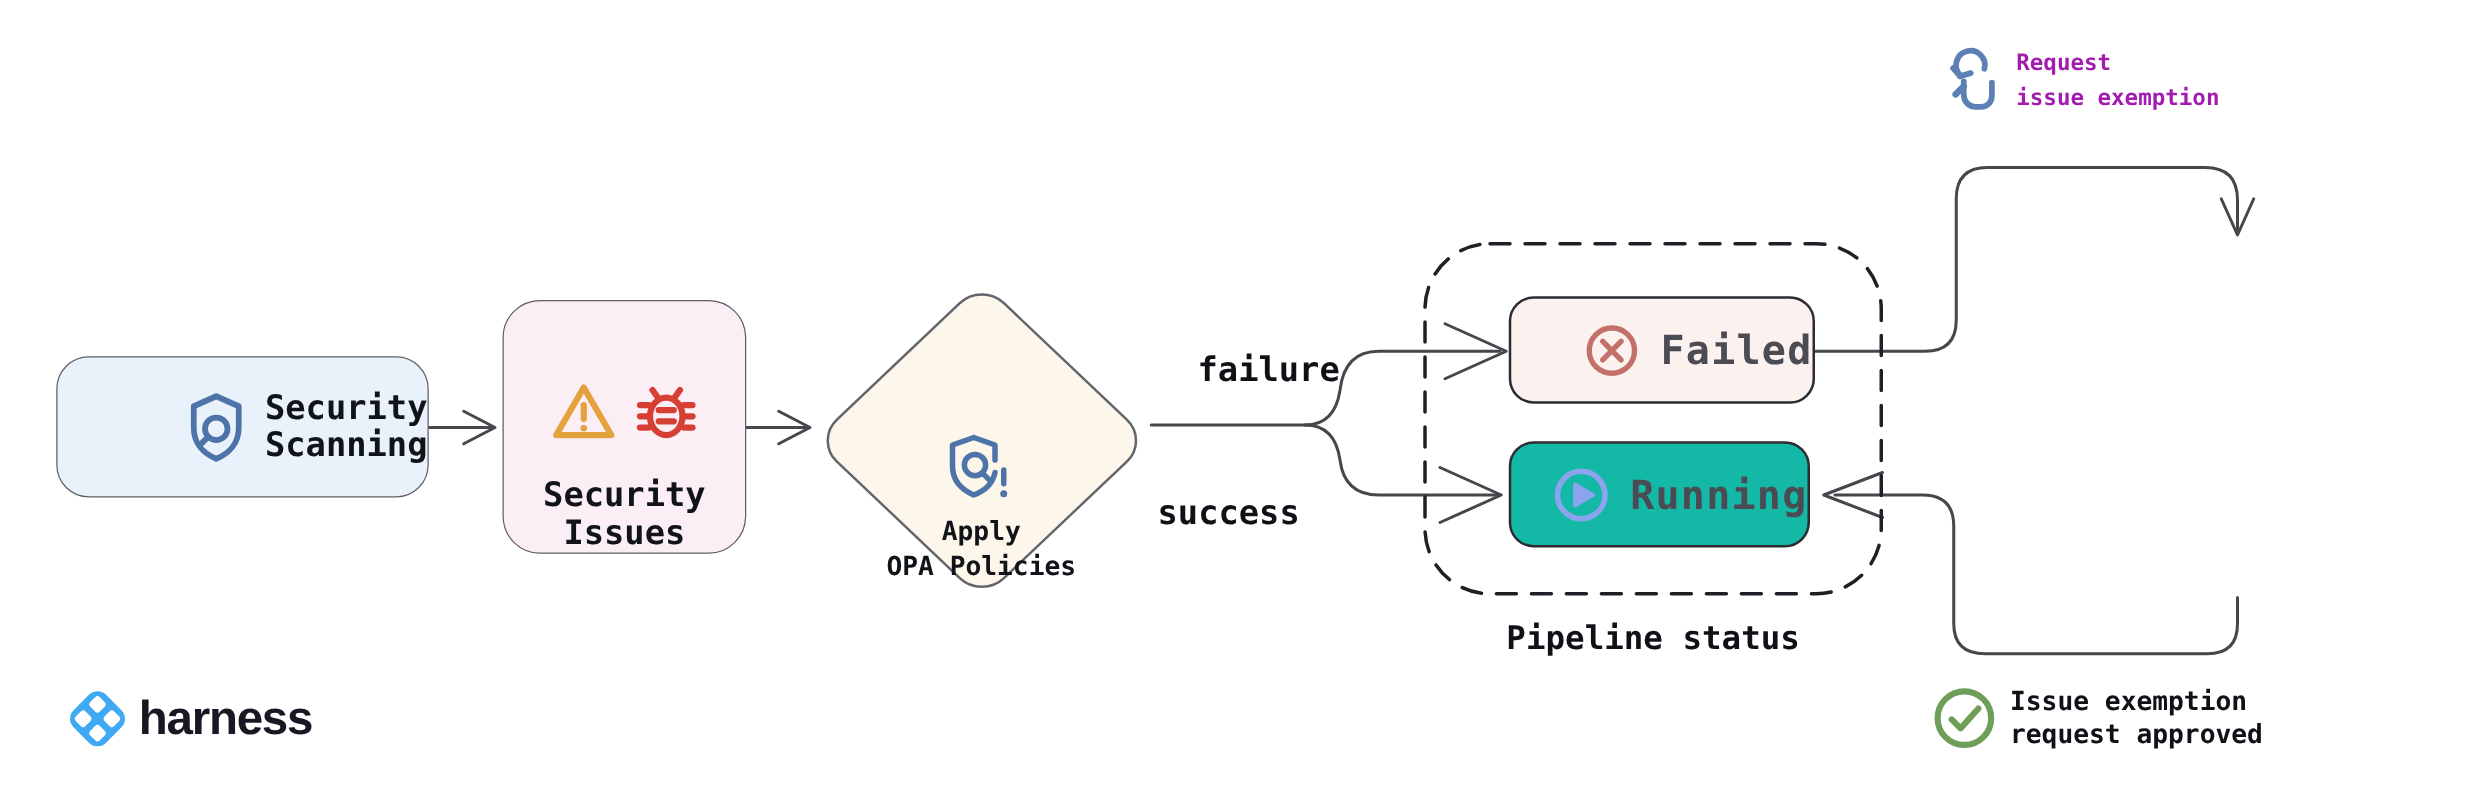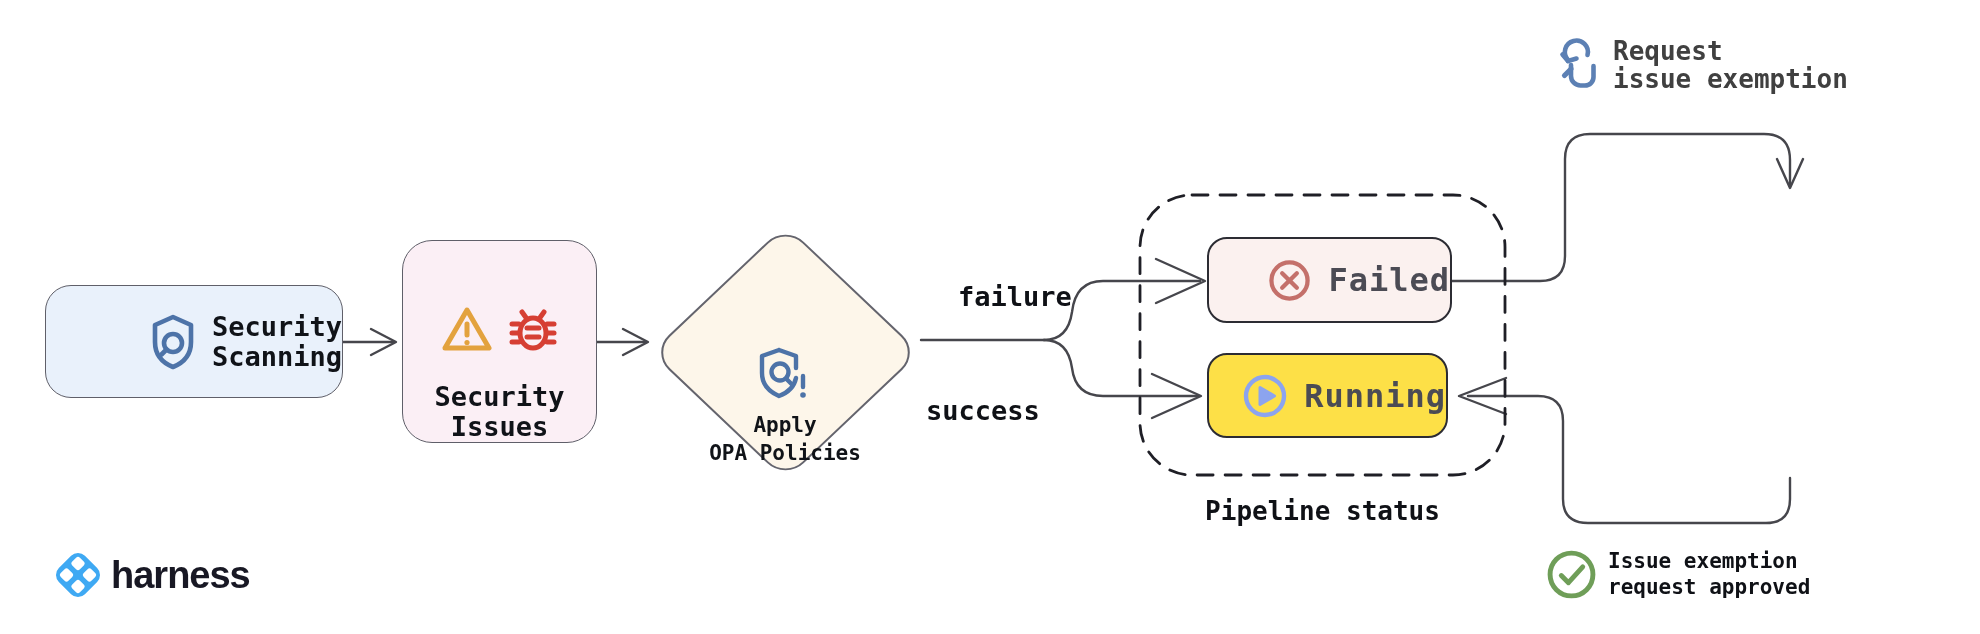--- a/index.html
+++ b/index.html
@@ -24,21 +24,21 @@
   }
   .icon-row { display:flex; align-items:center; gap:13px; }
   .box-label { font-weight:bold; font-size:27px; line-height:30px; color:#101318; }
   .box-label.center { text-align:center; }
 
   .status-box {
     border:2.6px solid #2c2c33; border-radius:20px;
     display:flex; align-items:center; padding-left:20px; gap:17px;
   }
   .status-failed  { left:1207px; top:237px; width:245px; height:86px; background:#fbf1ef; }
-  .status-running { left:1207px; top:353px; width:241px; height:85px; background:#fde047; }
+  .status-running { left:1207px; top:353px; width:241px; height:85px; background:#14b8a6; }
   .status-label { font-weight:bold; font-size:32px; color:#4b4b54; letter-spacing:1px; }
 
   
   .diamond-wrap { display:flex; align-items:center; justify-content:center; }
   .diamond-bg { position:absolute; border:2px solid #64646d; }
   .dw-opa { left:650px; top:224px; width:270px; height:256px;align-items:flex-end; }
   .dw-opa .diamond-bg {
     left:39.5px; top:32.5px; width:191px; height:191px; border-radius:26px;
     background:#fdf6ea; transform:scaleY(0.948) rotate(45deg);
   }
@@ -57,21 +57,21 @@
   .caption { font-weight:bold; color:#0f1116; text-align:center; }
   .cap-governance { left:650px; top:474px; width:296px; font-size:28px; }
   .cap-pipeline  { left:1140px; top:496px; width:365px; font-size:26px; }
   .edge-label { font-weight:bold; font-size:27px; color:#0f1116; }
   .lbl-failure { left:918px; top:281px;margin-left:40px; }
   .lbl-success { left:926px; top:367px;margin-top:28px; }
 
   
   .annot { display:flex; align-items:center; }
   .annot-request { left:1556px; top:36px; gap:13px; }
-  .annot-request .annot-text { font-weight:bold; font-size:26px; line-height:28px; color:#404040; }
+  .annot-request .annot-text { font-weight:bold; font-size:18px; line-height:28px; color:#a21caf; }
   .annot-approved { left:1546px; top:548px; gap:11px; }
   .annot-approved .annot-text { font-weight:bold; font-size:21px; line-height:26px; color:#0f1116; }
 
   
   .brand { left:52px; top:549px; display:flex; align-items:center; gap:7px; }
   .brand-name {
     font-family:"Liberation Sans", sans-serif; font-weight:bold; font-size:38px;
     color:#181824; letter-spacing:-1px;
   }
 </style>

